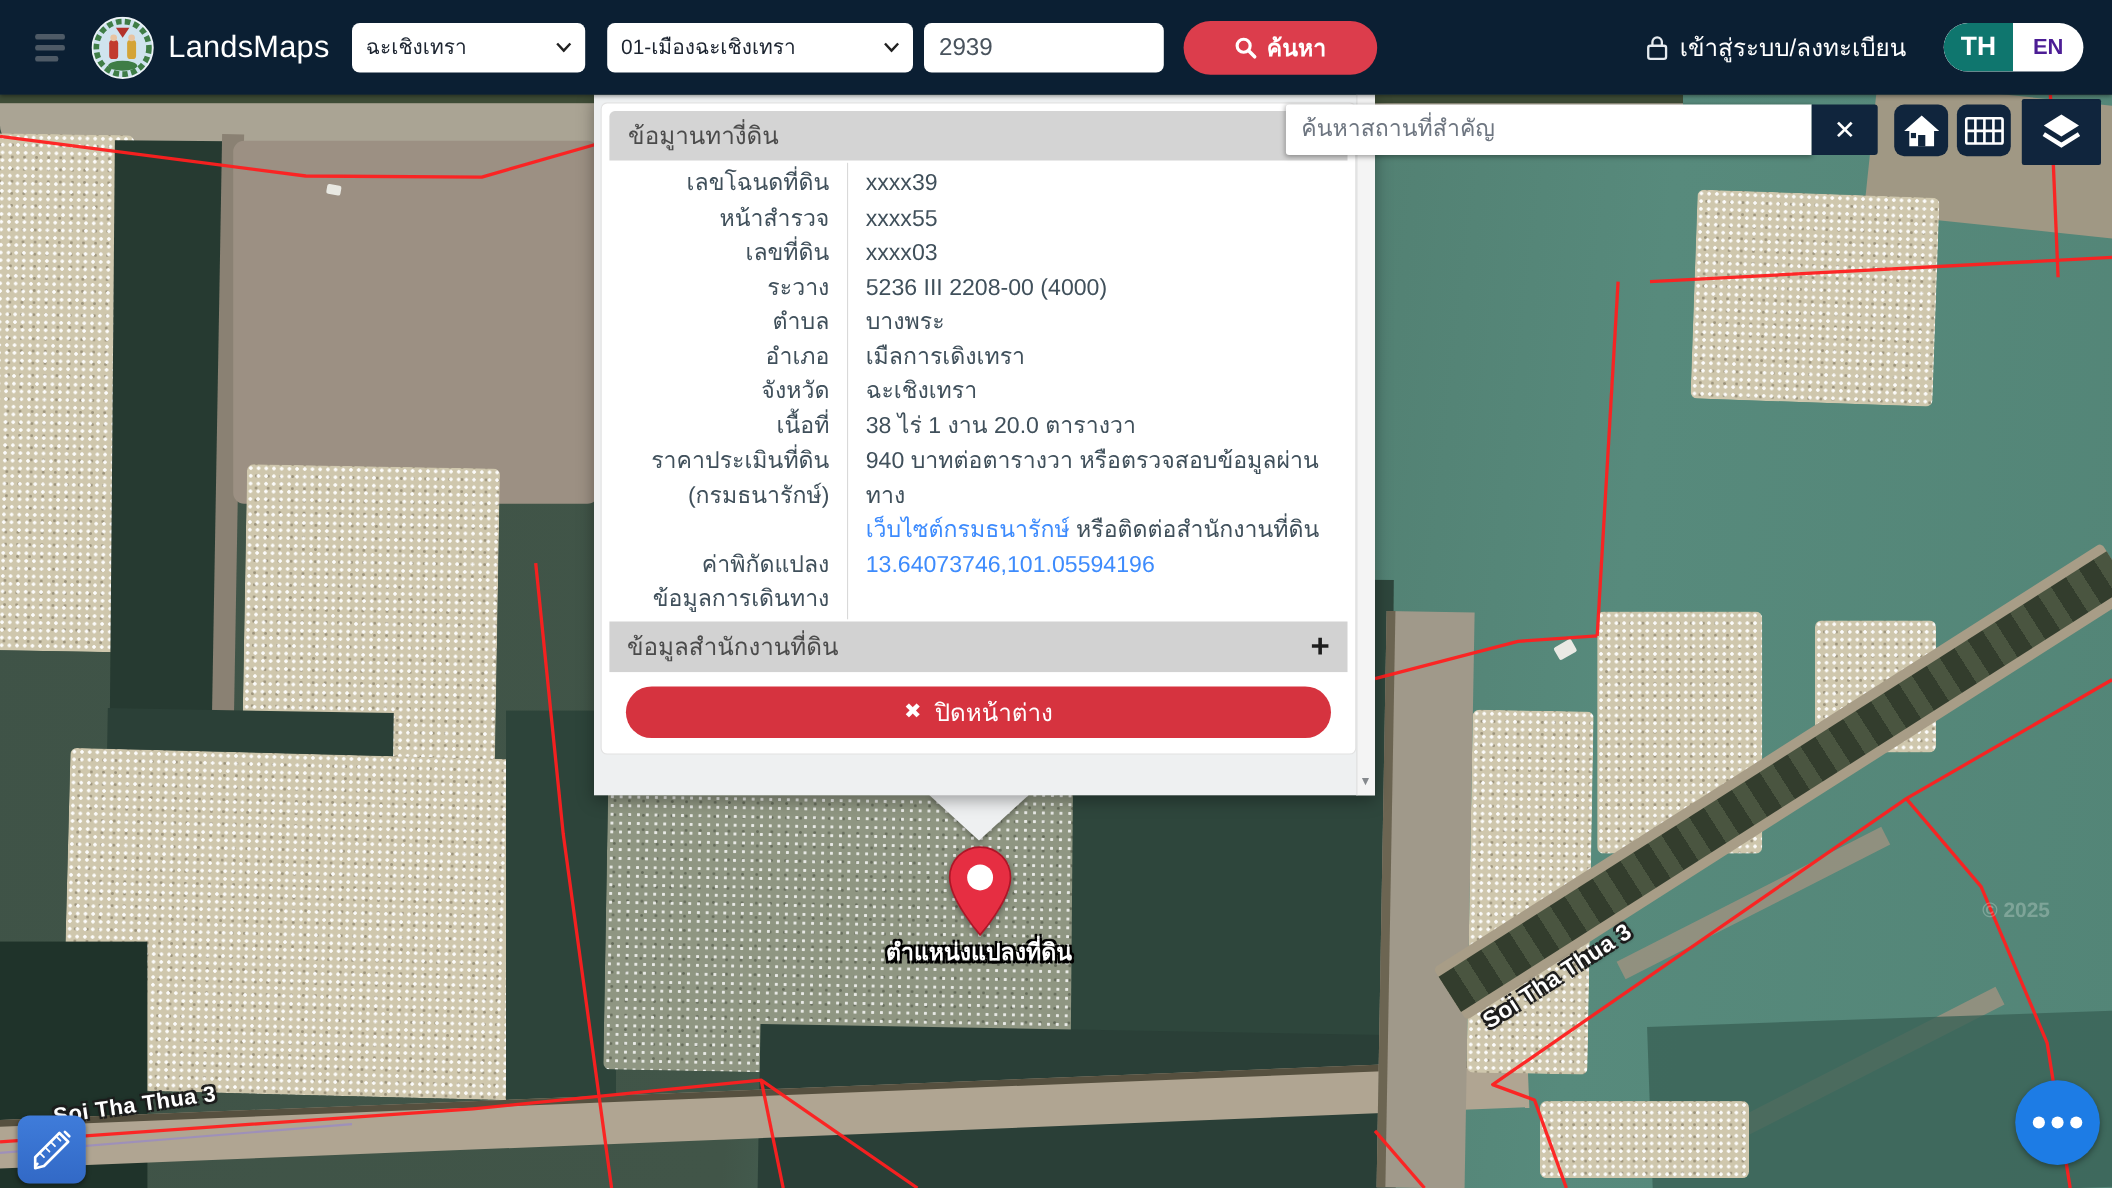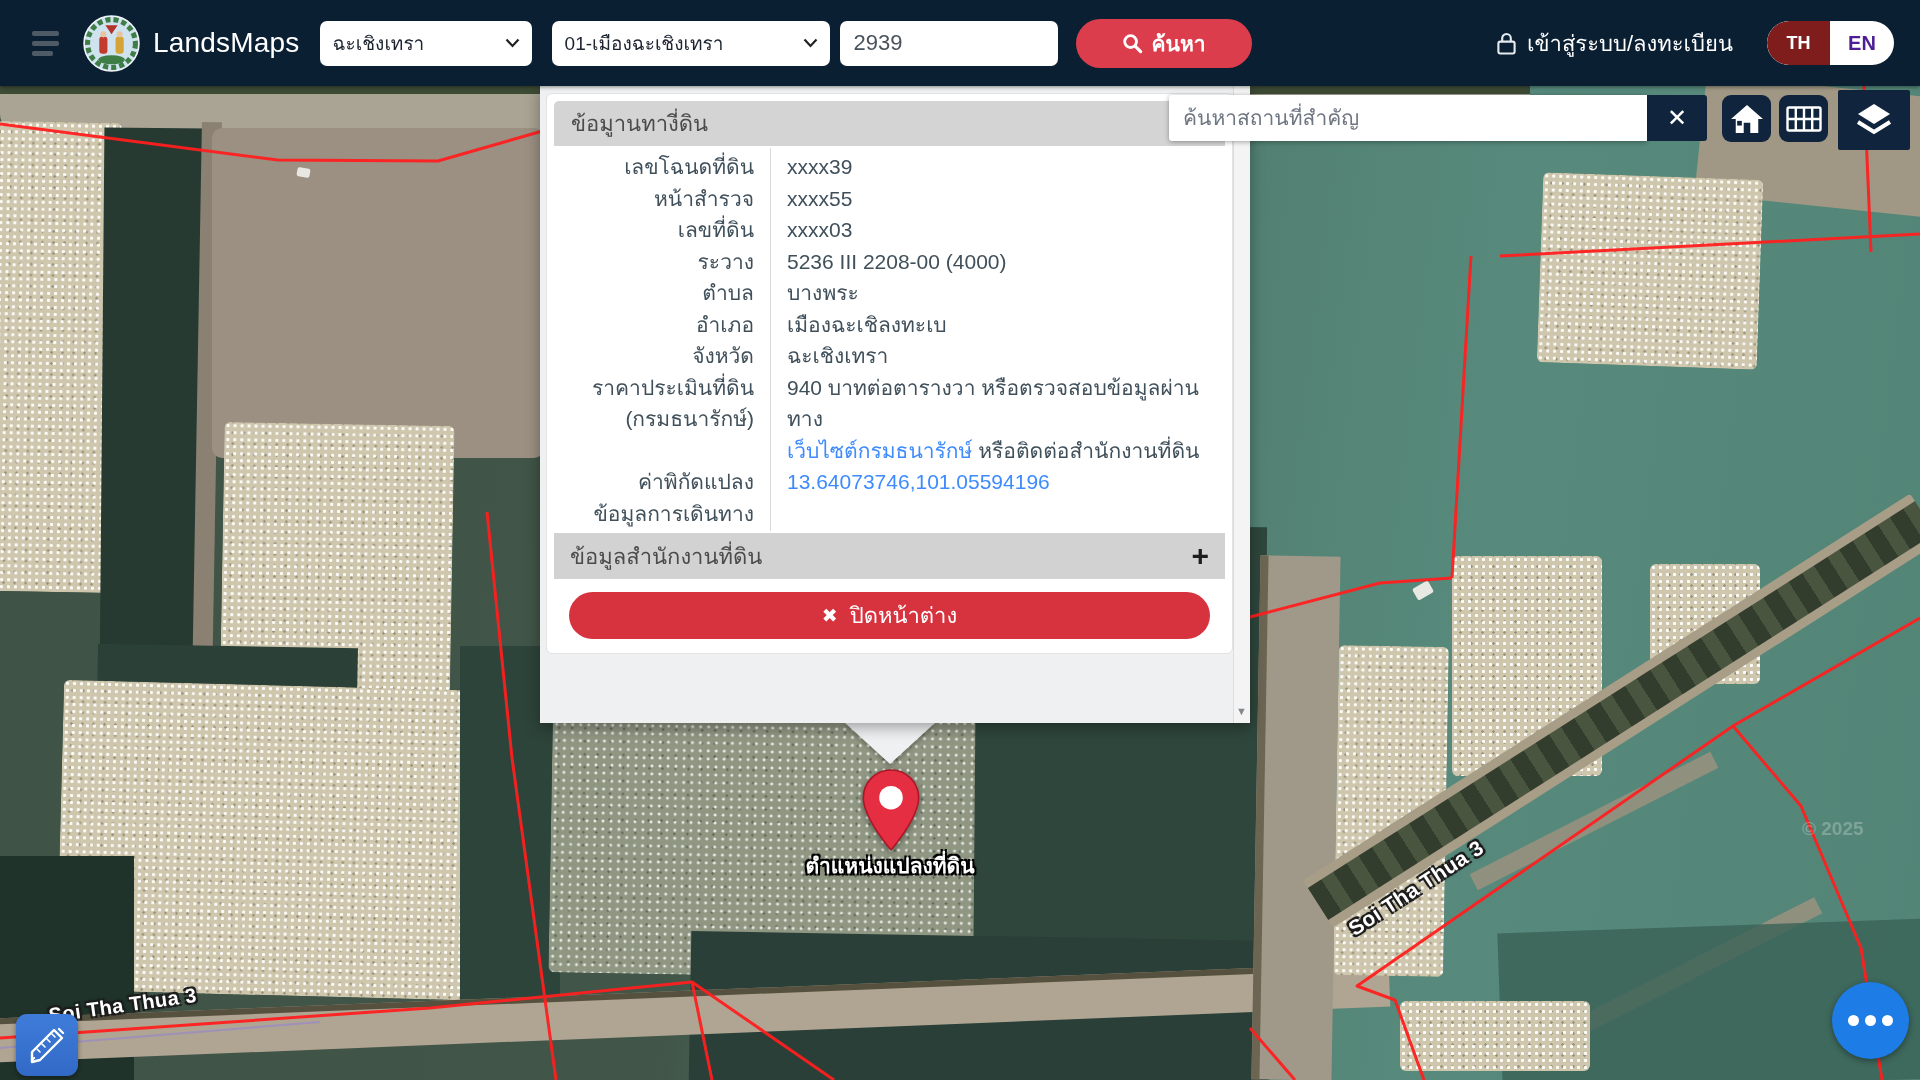--- a/index.html
+++ b/index.html
@@ -22,22 +22,22 @@
   .sel-province select{width:212px;} .sel-office select{width:278px;}
   .parcel-input{margin-left:10px;width:190px;height:45px;border:none;border-radius:7px;
       font-size:22px;color:#49535d;padding:0 14px;outline:none;font-family:inherit;}
   .searchbtn{margin-left:18px;width:176px;height:49px;border:none;border-radius:25px;
       background:#dc3d4c;color:#fff;font-size:21px;font-weight:bold;display:flex;
       align-items:center;justify-content:center;gap:9px;cursor:pointer;font-family:inherit;}
   .nav-spacer{flex:1;}
   .login{display:flex;align-items:center;gap:10px;color:#fff;font-size:22px;cursor:pointer;}
   .langpill{margin:0 26px 0 34px;width:127px;height:44px;background:#fff;border-radius:22px;
       display:flex;overflow:hidden;flex:none;}
-  .langpill .th{width:63px;background:#7f1d1d;color:#fff;border-radius:22px 0 0 22px;
-      display:flex;align-items:center;justify-content:center;font-size:18px;font-weight:bold;cursor:pointer;}
+  .langpill .th{width:63px;background:#0f766e;color:#fff;border-radius:22px 0 0 22px;
+      display:flex;align-items:center;justify-content:center;font-size:24px;font-weight:bold;cursor:pointer;}
   .langpill .en{flex:1;color:#4c1d95;display:flex;align-items:center;justify-content:center;
       font-size:20px;font-weight:bold;cursor:pointer;}
 
   
   .map{position:absolute;left:0;top:86px;width:1920px;height:994px;overflow:hidden;
        background:linear-gradient(97deg,#3f5347 0%,#415548 38%,#4f7a6c 52%,#578a7c 75%,#538577 100%);}
   .t{position:absolute;}
   .speck{background-color:#cfc7ad;
      background-image:radial-gradient(circle,rgba(255,255,255,.95) 1.3px,rgba(255,255,255,0) 1.9px),
                       radial-gradient(circle,rgba(113,104,82,.55) 1px,rgba(0,0,0,0) 1.5px);
@@ -196,25 +196,29 @@
         <div class="prow">
           <div class="plabel">ระวาง</div>
           <div class="pvalue">5236 III 2208-00 (4000)</div>
         </div>
         <div class="prow">
           <div class="plabel">ตำบล</div>
           <div class="pvalue">บางพระ</div>
         </div>
         <div class="prow">
           <div class="plabel">อำเภอ</div>
-          <div class="pvalue">เมืองฉะเชิลงทะเบ</div>
+          <div class="pvalue">เมืลการเดิงเทรา</div>
         </div>
         <div class="prow">
           <div class="plabel">จังหวัด</div>
           <div class="pvalue">ฉะเชิงเทรา</div>
+        </div>
+        <div class="prow">
+          <div class="plabel">เนื้อที่</div>
+          <div class="pvalue">38 ไร่ 1 งาน 20.0 ตารางวา</div>
         </div>
         <div class="prow">
           <div class="plabel">
             <div>ราคาประเมินที่ดิน</div>
             <div>(กรมธนารักษ์)</div>
           </div>
           <div class="pvalue">
             <div>940 บาทต่อตารางวา หรือตรวจสอบข้อมูลผ่านทาง</div>
             <div><a class="plink">เว็บไซต์กรมธนารักษ์</a><span> หรือติดต่อสำนักงานที่ดิน</span></div>
           </div>

